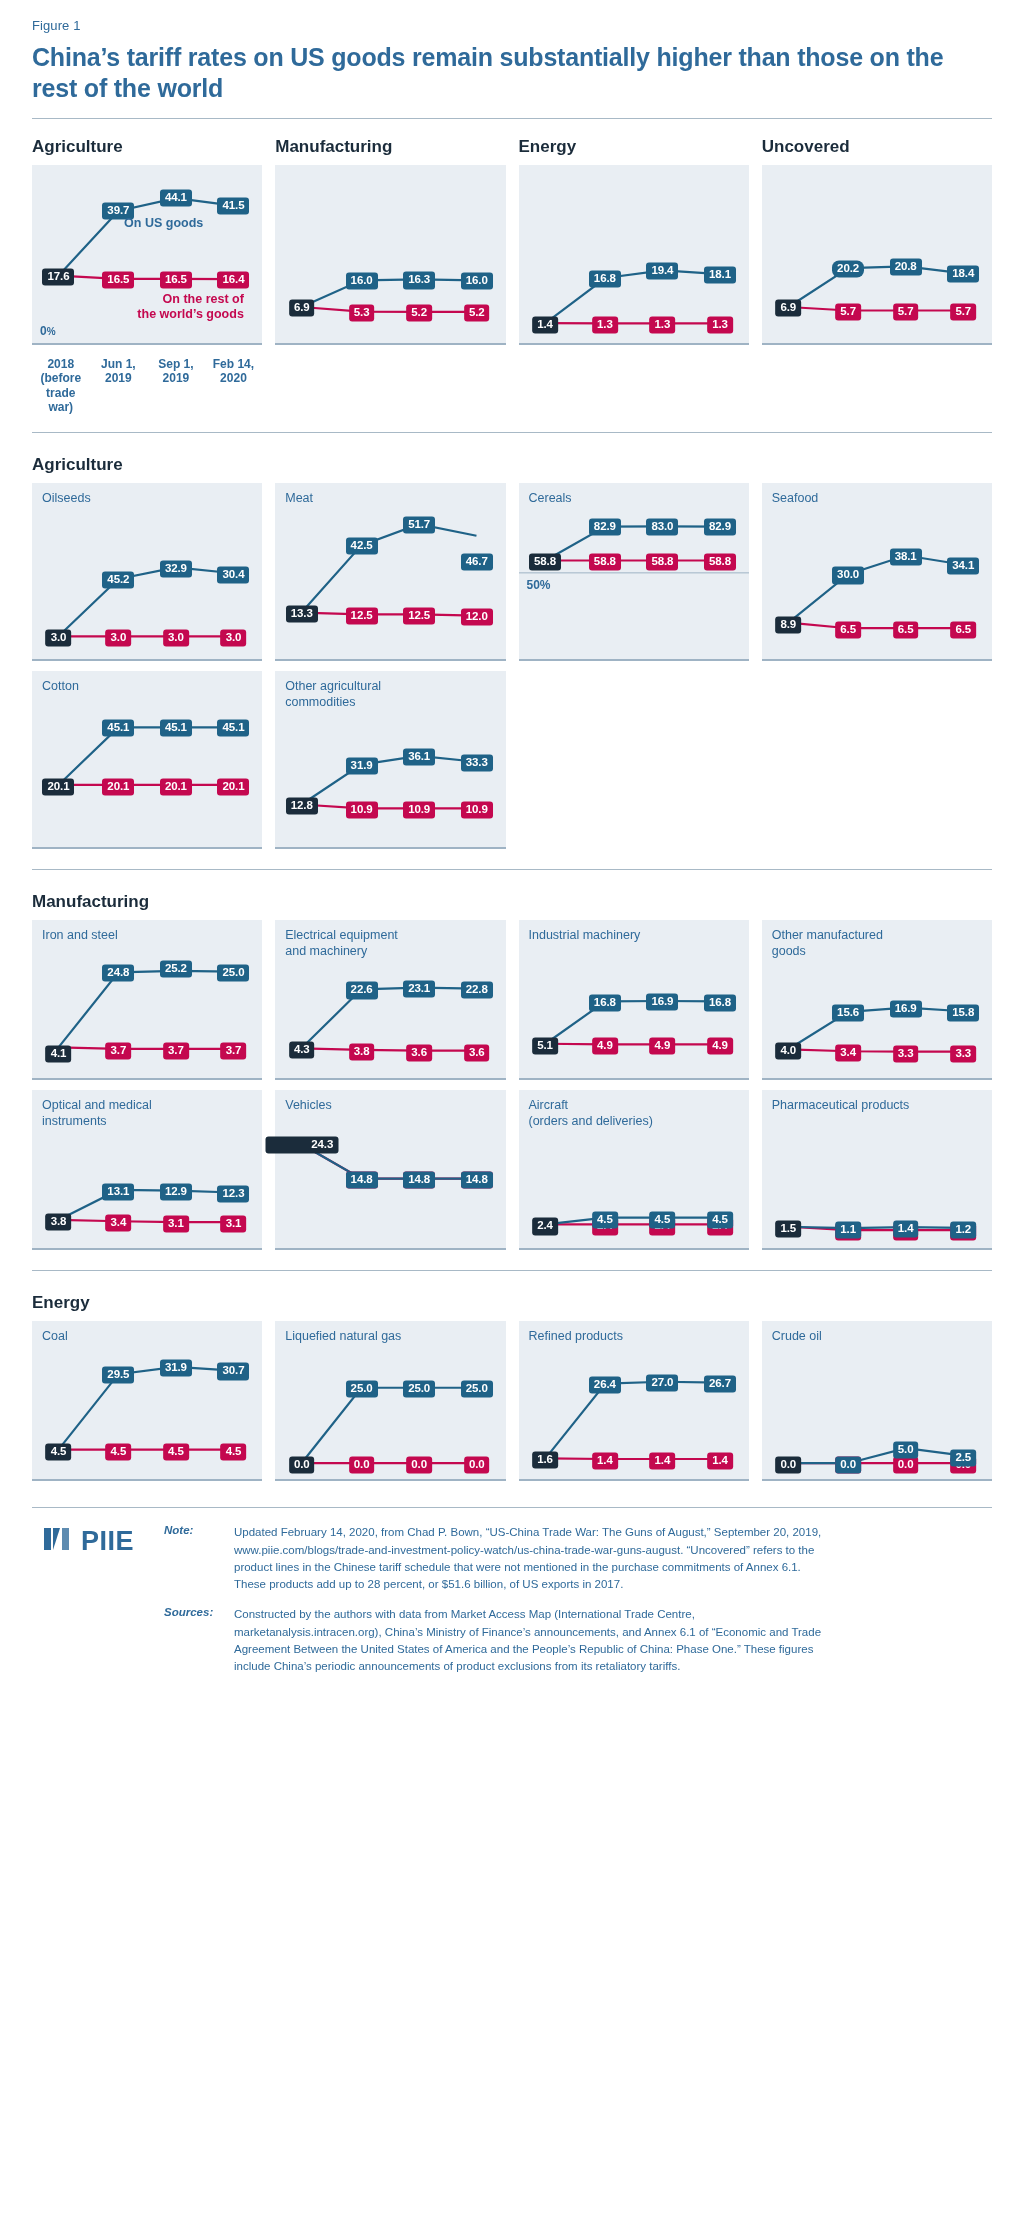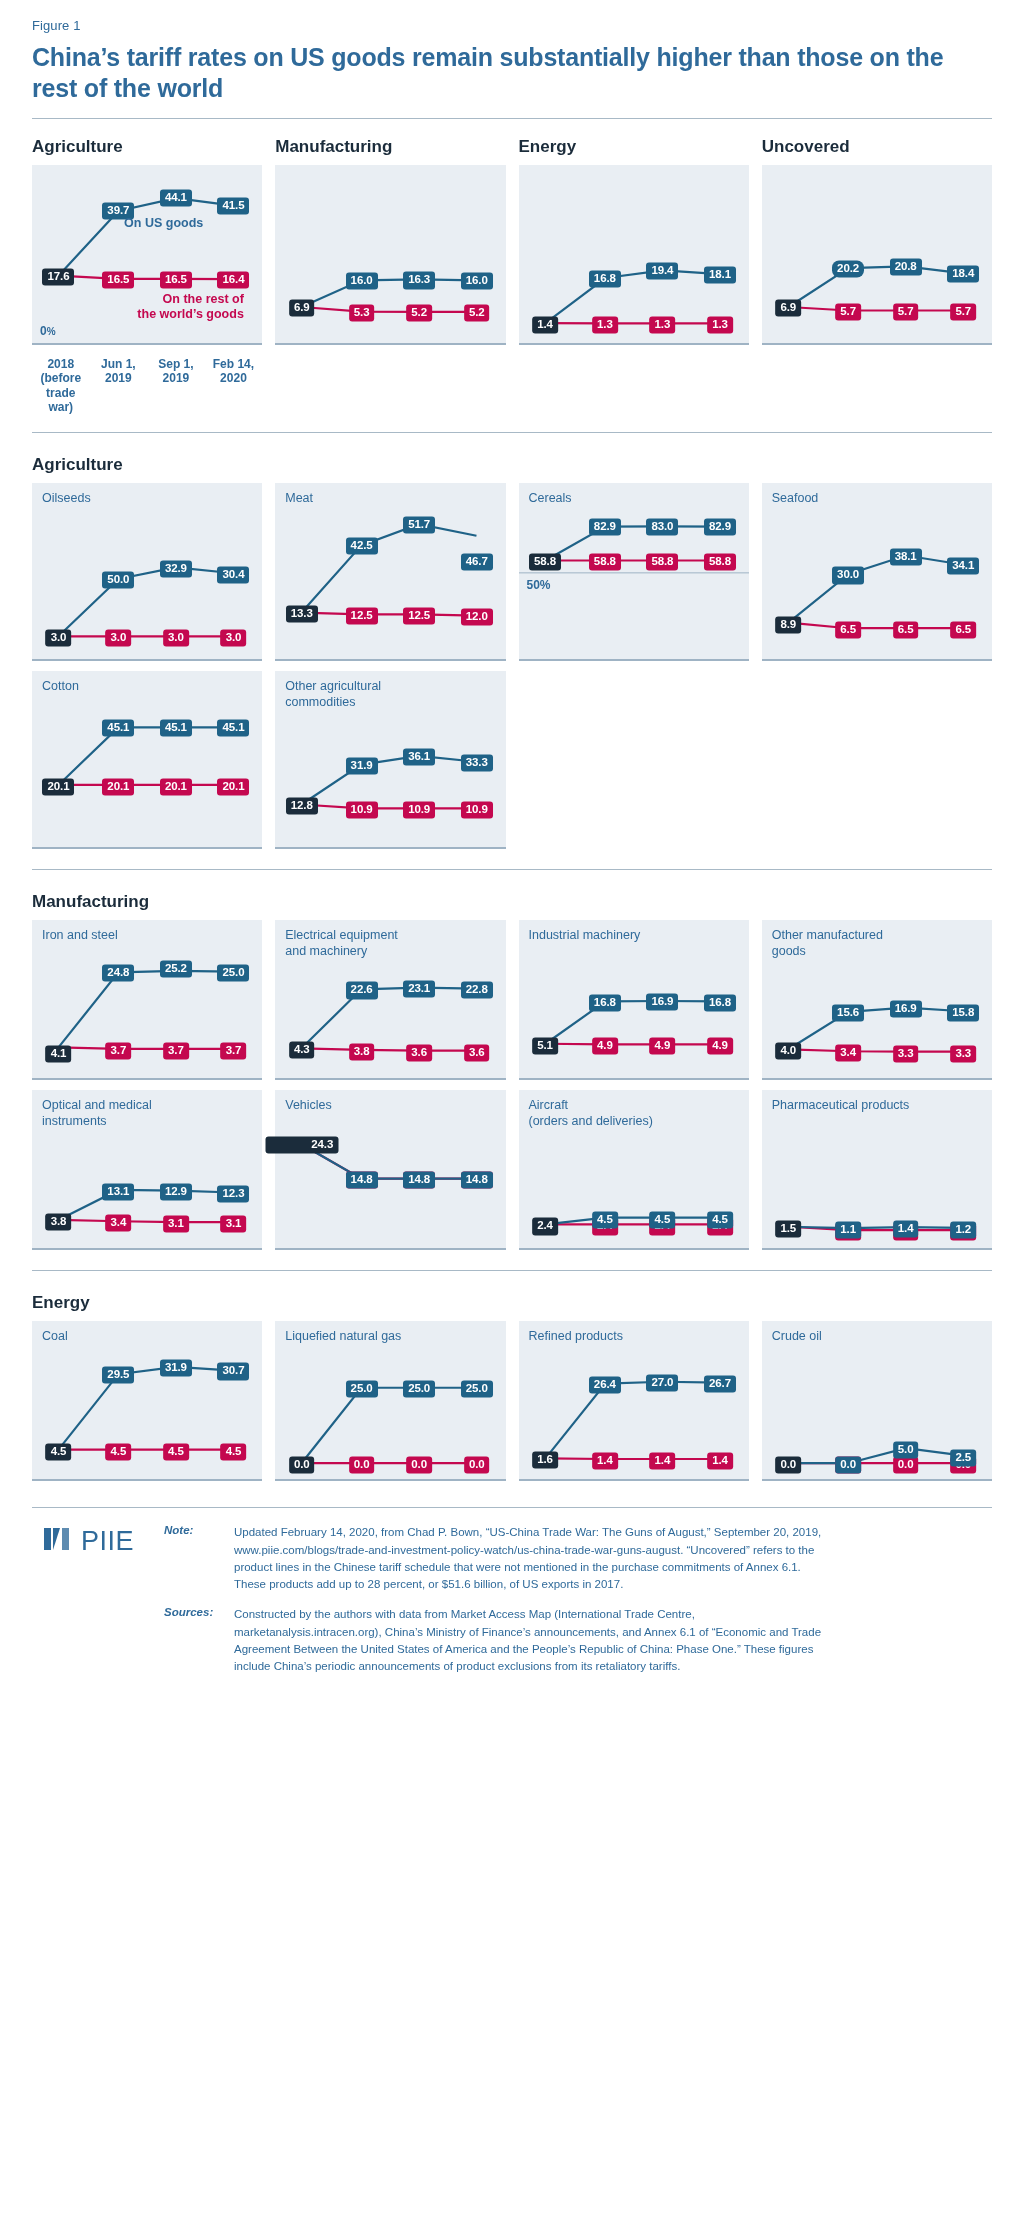--- a/index.html
+++ b/index.html
@@ -146,21 +146,21 @@
   .footer-rule { border: 0; border-top: 1px solid #a8b9c6; margin: 26px 0 0 0; }
   .footer {
     display: flex;
     gap: 0;
     padding-top: 16px;
     padding-bottom: 26px;
   }
   .logo-wrap { width: 132px; flex: 0 0 132px; padding-left: 10px; }
   .logo { display: flex; align-items: center; gap: 7px; }
   .logo-text {
-    color: #2f6a9a; font-size: 27px; font-weight: 400; letter-spacing: .5px;
+    color: #2f6a9a; font-size: 27px; font-weight: 700; letter-spacing: .5px;
   }
   .notes { flex: 1; }
   .note-row { display: flex; margin-bottom: 13px; }
   .note-key {
     flex: 0 0 70px;
     text-align: left;
     padding-right: 12px;
     color: #2f6a9a;
     font-size: 11.5px;
     font-weight: 700;
@@ -273,21 +273,21 @@
         <div class="panel-title">Oilseeds</div>
         <div class="plot h-small">
           <svg class="svg-lines" viewBox="0 0 100 178" preserveAspectRatio="none">
             <polyline points="11.5,155.0181818181818 37.5,155.0181818181818 62.5,155.0181818181818 87.5,155.0181818181818" fill="none" stroke="#c4084f" stroke-width="2.2" vector-effect="non-scaling-stroke"></polyline>
             <polyline points="11.5,155.0181818181818 37.5,97.06909090909092 62.5,85.43272727272728 87.5,91.25090909090909" fill="none" stroke="#1f6287" stroke-width="2.2" vector-effect="non-scaling-stroke"></polyline>
           </svg>
           <div class="lbl base" style="left: 11.5%; top: 155.018px;">3.0</div>
           <div class="lbl row" style="left: 37.5%; top: 155.018px;">3.0</div>
           <div class="lbl row" style="left: 62.5%; top: 155.018px;">3.0</div>
           <div class="lbl row" style="left: 87.5%; top: 155.018px;">3.0</div>
-          <div class="lbl us" style="left: 37.5%; top: 97.0691px;">50.0</div>
+          <div class="lbl us" style="left: 37.5%; top: 97.0691px;">45.2</div>
           <div class="lbl us" style="left: 62.5%; top: 85.4327px;">32.9</div>
           <div class="lbl us" style="left: 87.5%; top: 91.2509px;">30.4</div>
         </div>
       </div>
       <div class="panel">
         <div class="panel-title">Meat</div>
         <div class="plot h-small">
           <svg class="svg-lines" viewBox="0 0 100 178" preserveAspectRatio="none">
             <polyline points="11.5,131.04727272727274 37.5,132.9090909090909 62.5,132.9090909090909 87.5,134.07272727272726" fill="none" stroke="#c4084f" stroke-width="2.2" vector-effect="non-scaling-stroke"></polyline>
             <polyline points="11.5,131.04727272727274 37.5,63.09090909090909 62.5,41.67999999999999 87.5,53.31636363636363" fill="none" stroke="#1f6287" stroke-width="2.2" vector-effect="non-scaling-stroke"></polyline>

